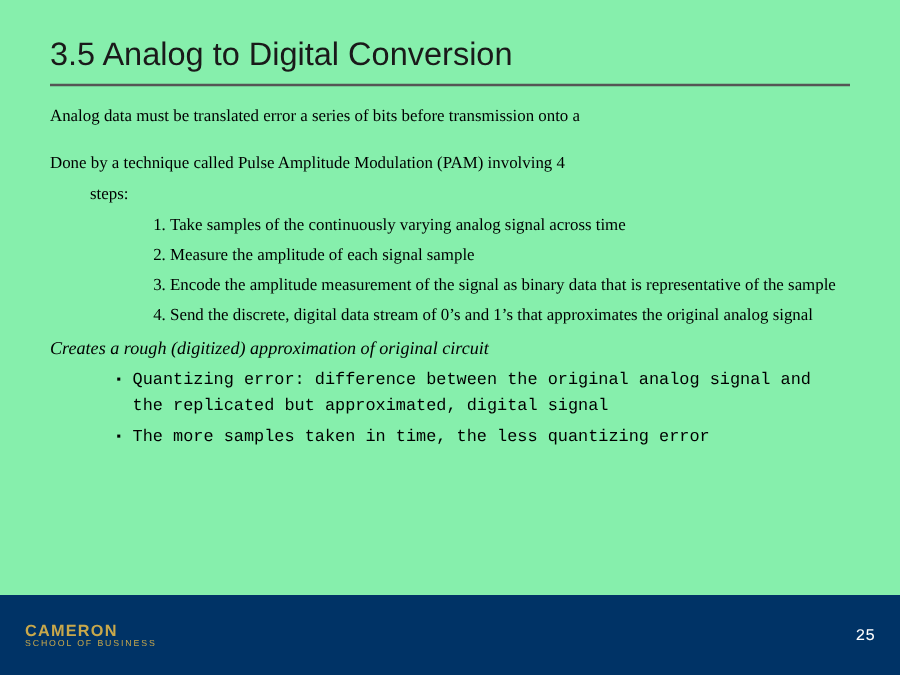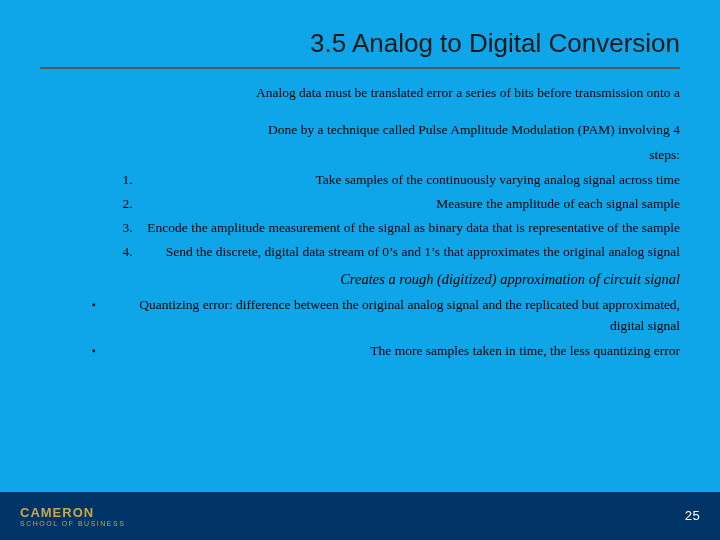--- a/index.html
+++ b/index.html
@@ -14,24 +14,23 @@
       background: #ffffff;
       font-family: 'Times New Roman', Times, serif;
       font-size: 14px;
       color: #000000;
       overflow: hidden;
     }
 
     .slide-container {
       width: 720px;
       height: 540px;
-      background: #0ea5e9;
+      background: #86efac;
       padding: 28px 40px 20px 40px;
       position: relative;
-      text-align: right;
     }
 
     .slide-title {
       font-size: 26px;
       font-weight: normal;
       color: #1a1a1a;
       margin-bottom: 10px;
       padding-bottom: 8px;
       border-bottom: 2px solid #555555;
       font-family: Arial, sans-serif;
@@ -68,36 +67,37 @@
       margin-left: 52px;
       margin-top: 4px;
       list-style-type: none;
     }
 
     .bullet-list li {
       margin-bottom: 4px;
       position: relative;
       padding-left: 14px;
       line-height: 1.55;
+      font-family: Liberation Mono, monospace;
     }
 
     .bullet-list li::before {
       content: '▪';
       position: absolute;
       left: 0;
       font-size: 10px;
       top: 2px;
     }
 
     .bottom-bar {
       position: absolute;
       bottom: 0;
       left: 0;
       right: 0;
-      height: 48px;
+      height: 64px;
       background: #003366;
       display: flex;
       align-items: center;
       justify-content: space-between;
       padding: 0 20px;
     }
 
     .logo-area {
       display: flex;
       flex-direction: column;
@@ -153,21 +153,21 @@
       <li>Take samples of the continuously varying analog signal across time</li>
       <li>Measure the amplitude of each signal sample</li>
       <li>
         <span>Encode the amplitude measurement of the signal as  binary data that is representative of the sample</span>
       </li>
       <li>
         <span>Send the discrete, digital data stream of 0’s and 1’s that approximates the original analog signal</span>
       </li>
     </ol>
 
-    <p class="creates-line" style="margin-top:6px;">Creates a rough (digitized) approximation of circuit signal</p>
+    <p class="creates-line" style="margin-top:6px;">Creates a rough (digitized) approximation of original circuit</p>
 
     <ul class="bullet-list">
       <li>Quantizing error: difference between the original analog signal and the replicated but approximated, digital signal</li>
       <li>The more samples taken in time, the less quantizing error</li>
     </ul>
 
   </div>
 
   <div class="bottom-bar">
     <div class="logo-area">

